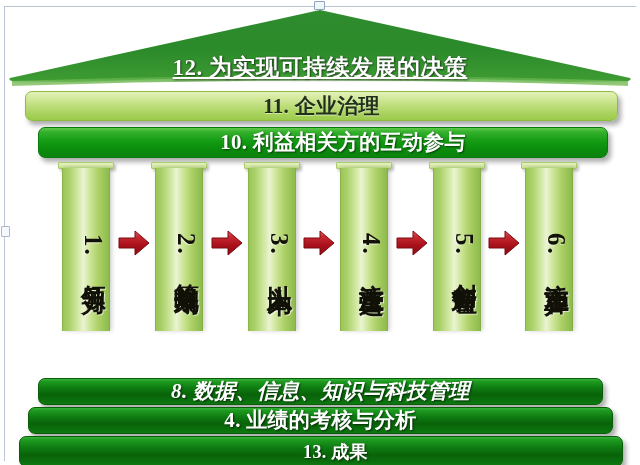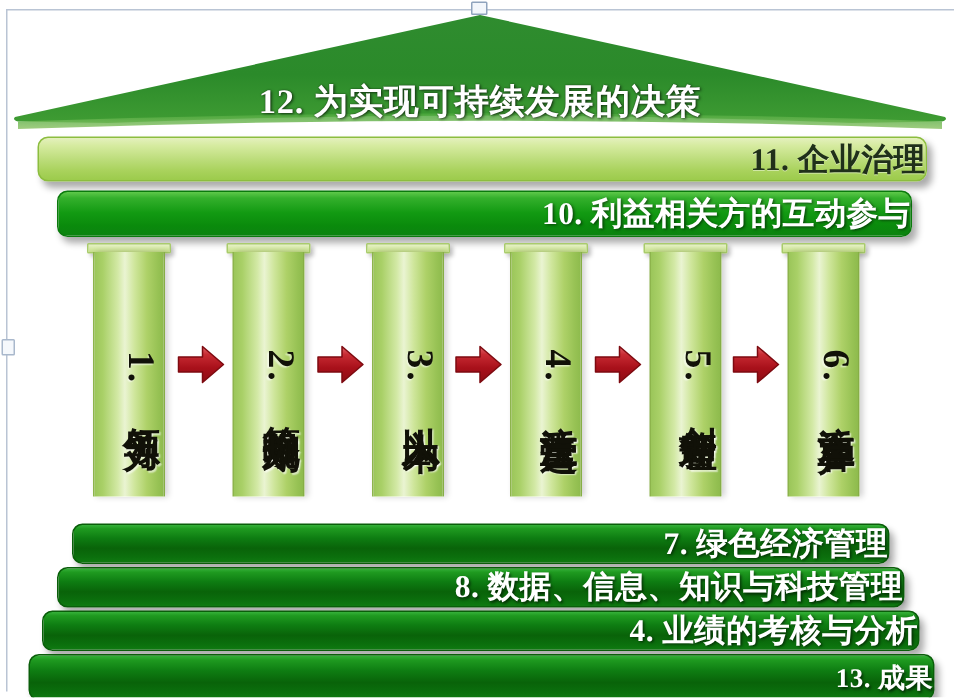--- a/index.html
+++ b/index.html
@@ -29,27 +29,27 @@
 
   
   #roof{
     position:absolute;left:8px;top:8px;width:624px;height:82px;
   }
   #roof svg{display:block;width:624px;height:82px;}
   #roof-label{
     position:absolute;left:0;top:44px;width:624px;text-align:center;
     font-size:23px;font-weight:bold;color:#ffffff;letter-spacing:.5px;
     text-shadow:1px 1px 2px rgba(0,0,0,.55), 0 0 1px rgba(0,0,0,.6);
-    white-space:nowrap;pointer-events:none;
+    white-space:nowrap;pointer-events:none;text-decoration:underline;
   }
 
   
   .band{
     position:absolute;border-radius:7px;
-    display:flex;align-items:center;justify-content:flex-end;
+    display:flex;align-items:center;justify-content:center;
     white-space:nowrap;box-sizing:border-box;
     box-shadow:3px 4px 5px rgba(0,0,0,.33);
   }
   .band-label{
     font-size:21px;font-weight:bold;letter-spacing:.3px;line-height:1;
   }
 
   
   .band-light{
     background:linear-gradient(to bottom,#e4f0bd 0%,#d6ebA0 18%,#b9db76 55%,#a9d25c 78%,#9ccb4c 100%);
@@ -229,25 +229,22 @@
     </div>
 
     <div class="arrow" style="left:487px;top:228px;">
       <svg width="34" height="30" viewBox="0 0 34 30">
         <path d="M2 10 L18 10 L18 3 L32 15 L18 27 L18 20 L2 20 Z" fill="url(#arrGrad)" stroke="#7d0a10" stroke-width="1" stroke-linejoin="round"></path>
       </svg>
     </div>
 
   </div>
 
-  <div class="band band-dark" style="left:48px;top:349px;width:545px;height:27px;">
-    <span class="band-label">7. 绿色经济管理</span>
-  </div>
-
-  <div class="band band-dark" style="left:38px;top:378px;width:565px;height:27px;">
+
+  <div class="band band-dark" style="left:38px;top:378px;width:565px;height:27px;font-style:italic;">
     <span class="band-label">8. 数据、信息、知识与科技管理</span>
   </div>
 
   <div class="band band-dark" style="left:28px;top:407px;width:585px;height:27px;">
     <span class="band-label">4.  业绩的考核与分析</span>
   </div>
 
   <div class="band band-dark" style="left:19px;top:436px;width:604px;height:31px;">
     <span class="band-label" style="font-size:18px;margin-left:29px;">13. 成果</span>
   </div>

